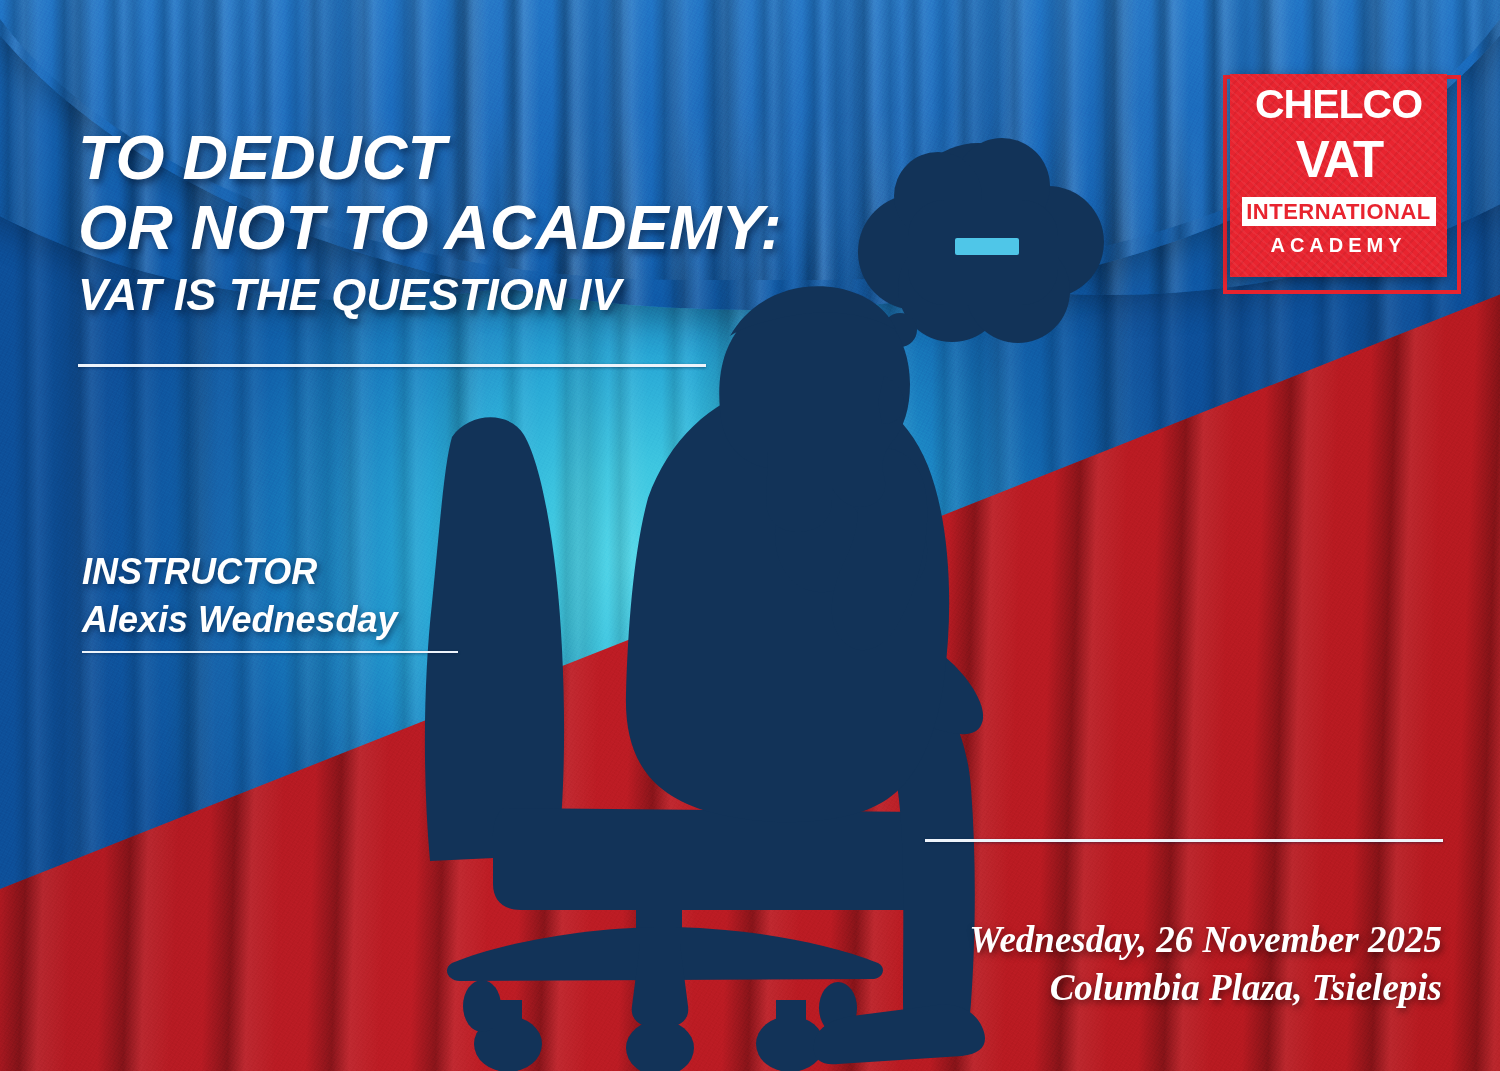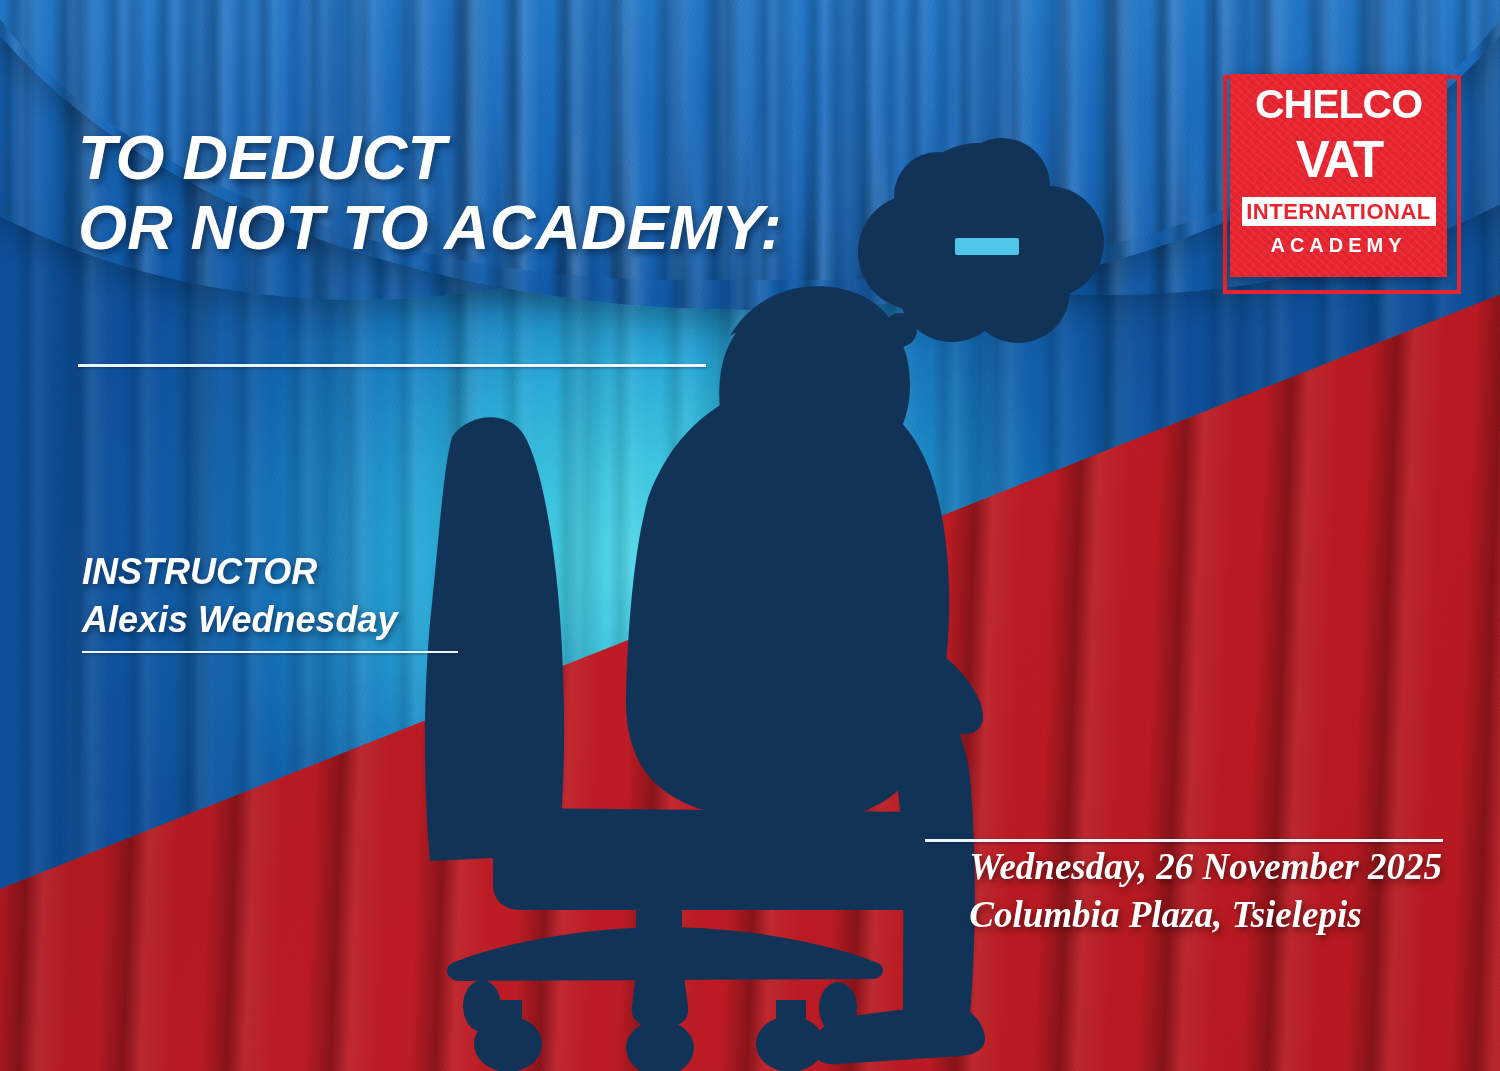--- a/index.html
+++ b/index.html
@@ -127,21 +127,21 @@
   .instr-block{left:82px;top:548px;}
   .instr-label,.instr-name{
     font-family:"Liberation Sans",sans-serif;
     font-weight:bold;font-style:italic;
     font-size:36px;line-height:48px;
     text-shadow:2px 3px 6px rgba(0,20,50,.55);
     white-space:nowrap;
   }
   .rule-instr{left:82px;top:651px;width:376px;height:2px;}
 
-  .date-block{right:58px;top:843px;text-align:left;}
+  .date-block{right:58px;top:916px;text-align:right;}
   .date-line,.venue-line{
     font-family:"Liberation Serif",serif;
     font-weight:bold;font-style:italic;
     font-size:37px;line-height:48px;
     text-shadow:2px 3px 7px rgba(0,0,0,.5);
     white-space:nowrap;
   }
   .rule-date{left:925px;top:839px;width:518px;height:3px;}
 
   
@@ -275,20 +275,21 @@
       <path d="M768 452 l64,0 l0,48 c0,20 -14,32 -34,32
                c-20,0 -32,-12 -32,-32 z"></path>
     </g>
 
     <rect x="955" y="238" width="64" height="17" rx="2" fill="#4fc6e8"></rect>
   </svg>
 
   <div class="txt title-block">
     <div class="t-line1">TO DEDUCT</div>
     <div class="t-line2">OR NOT TO ACADEMY:</div>
+    <div class="t-sub">VAT IS THE QUESTION IV</div>
   </div>
   <div class="rule rule-title"></div>
 
   <div class="txt instr-block">
     <div class="instr-label">INSTRUCTOR</div>
     <div class="instr-name">Alexis Wednesday</div>
   </div>
   <div class="rule rule-instr"></div>
 
   <div class="rule rule-date"></div>

